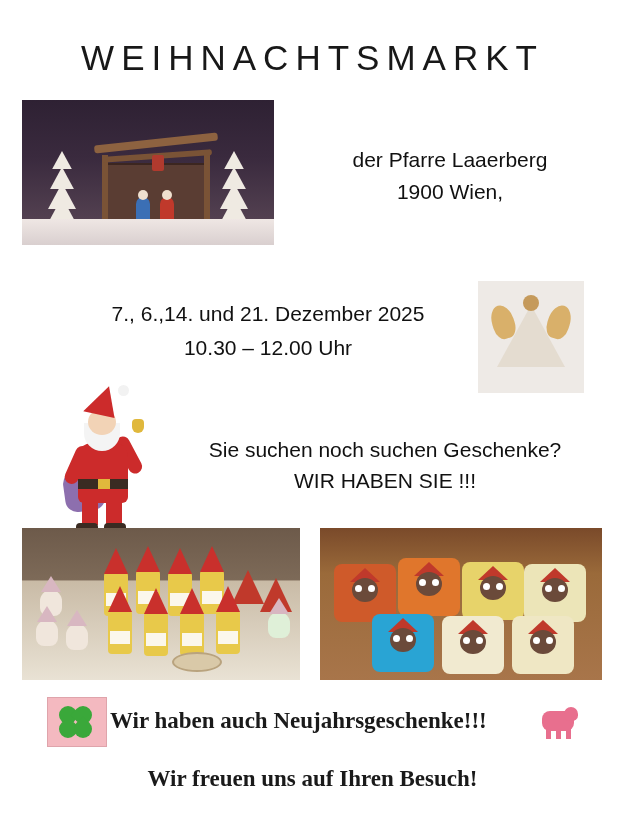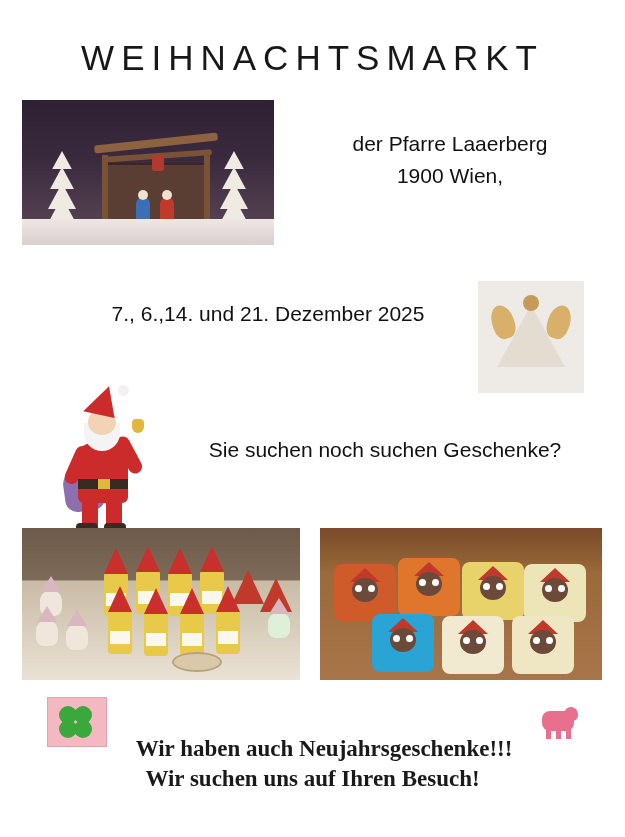--- a/index.html
+++ b/index.html
@@ -129,21 +129,21 @@
     top: -7px; left: 2px;
     width: 10px; height: 10px;
     border-radius: 50%;
     background: #efe0cf;
   }
 
   
   .address {
     position: absolute;
     left: 290px;
-    top: 128px;
+    top: 144px;
     width: 320px;
     text-align: center;
     font-size: 21px;
     line-height: 32px;
     color: #111;
   }
 
   
   .dates {
     position: absolute;
@@ -465,26 +465,25 @@
   .pig .leg.a { left: 8px; }
   .pig .leg.b { left: 18px; }
   .pig .leg.c { left: 28px; }
 
   
   .newyear {
     position: absolute;
     left: 110px;
     top: 708px;
     width: 428px;
-    text-align: center;
+    text-align: left;
     font-family: "Liberation Serif", serif;
     font-weight: bold;
     font-size: 23px;
     color: #1a1a1a;
-    margin-top: 28px;
   }
   .visit {
     position: absolute;
     left: 0;
     top: 766px;
     width: 625px;
     text-align: center;
     font-family: "Liberation Serif", serif;
     font-weight: bold;
     font-size: 23px;
@@ -524,20 +523,21 @@
     <div class="crib-ground"></div>
   </div>
 
   <div class="address">
     <div>der Pfarre Laaerberg</div>
     <div>1900 Wien,</div>
   </div>
 
   <div class="dates">
     <div>7., 6.,14. und 21. Dezember 2025</div>
+    <div>10.30 – 12.00 Uhr</div>
   </div>
 
   <div class="angel-photo">
     <div class="angel-wing l"></div>
     <div class="angel-wing r"></div>
     <div class="angel-body"></div>
     <div class="angel-head"></div>
   </div>
 
   <div class="santa">
@@ -553,20 +553,21 @@
     <div class="boot l"></div>
     <div class="boot r"></div>
     <div class="beard"></div>
     <div class="face"></div>
     <div class="hat"></div>
     <div class="hat-ball"></div>
   </div>
 
   <div class="question">
     <div>Sie suchen noch suchen Geschenke?</div>
+    <div>WIR HABEN SIE !!!</div>
   </div>
 
   <div class="photo-bottles">
     <div class="gnome" style="left:18px; top:62px;"></div>
     <div class="gnome" style="left:14px; top:92px;"></div>
     <div class="gnome" style="left:44px; top:96px;"></div>
     <div class="napkin" style="left:210px; top:42px;"></div>
     <div class="napkin" style="left:238px; top:50px;"></div>
     <div class="bottle" style="left:82px; bottom:64px;">
         <div class="lbl"></div>
@@ -637,15 +638,15 @@
   <div class="pig">
     <div class="body"></div>
     <div class="head"></div>
     <div class="leg a"></div>
     <div class="leg b"></div>
     <div class="leg c"></div>
   </div>
 
   <div class="newyear">Wir haben auch Neujahrsgeschenke!!!</div>
 
-  <div class="visit">Wir suchen uns auf Ihren Besuch!</div>
+  <div class="visit">Wir freuen uns auf Ihren Besuch!</div>
 
 </div>
 
 </body></html>

